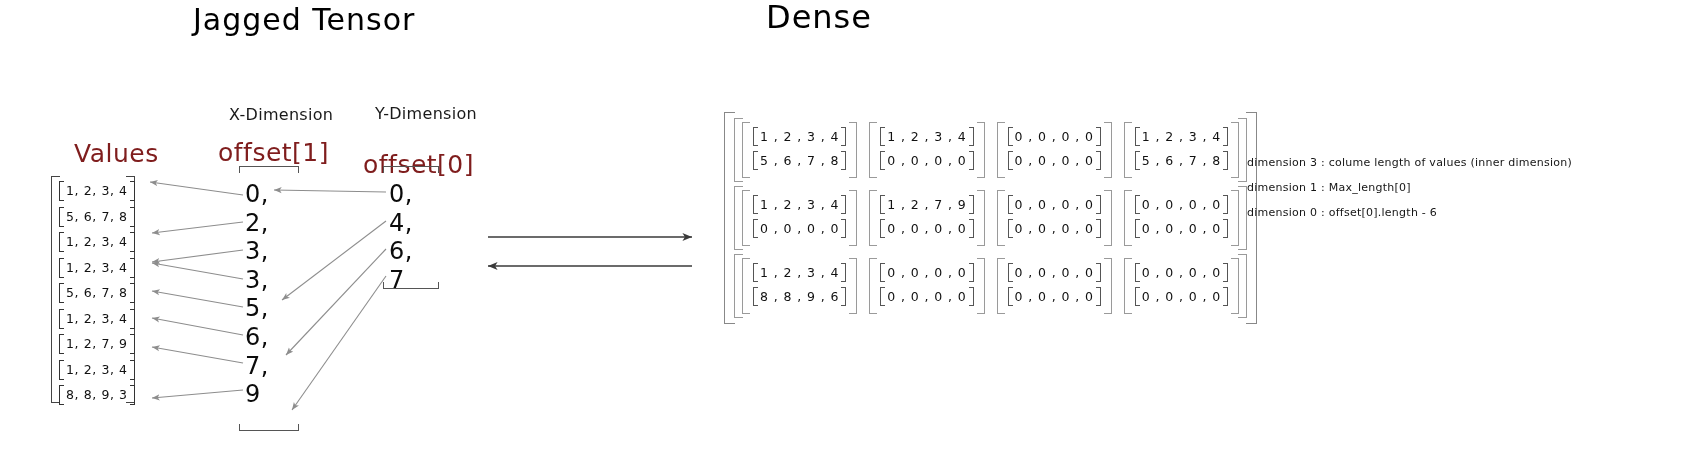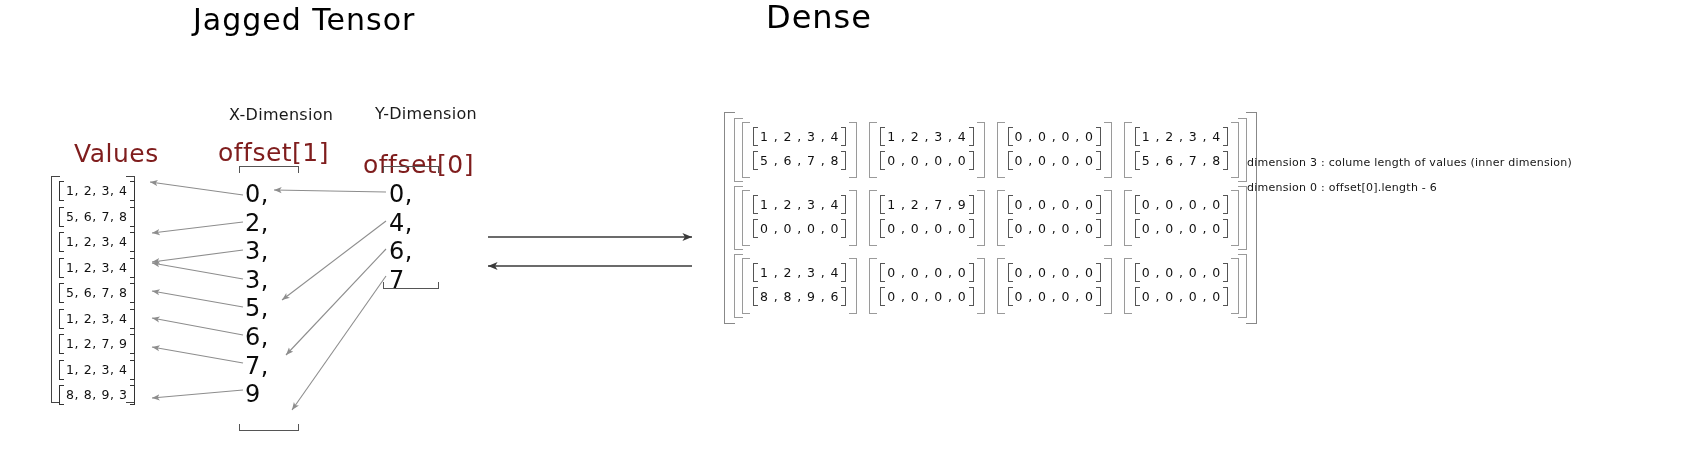--- a/index.html
+++ b/index.html
@@ -371,14 +371,15 @@
         <div class="dense-cell">
           <div class="dense-vec">0 , 0 , 0 , 0</div>
           <div class="dense-vec">0 , 0 , 0 , 0</div>
         </div>
       </div>
     </div>
 </div>
 
 <div class="abs" id="dim-notes">
     <div class="dim-note">dimension 3 : colume length of values (inner dimension)</div>
+    <div class="dim-note">dimension 1  : Max_length[0]</div>
     <div class="dim-note">dimension 0 : offset[0].length - 6</div>
   </div>
 
 </body></html>

